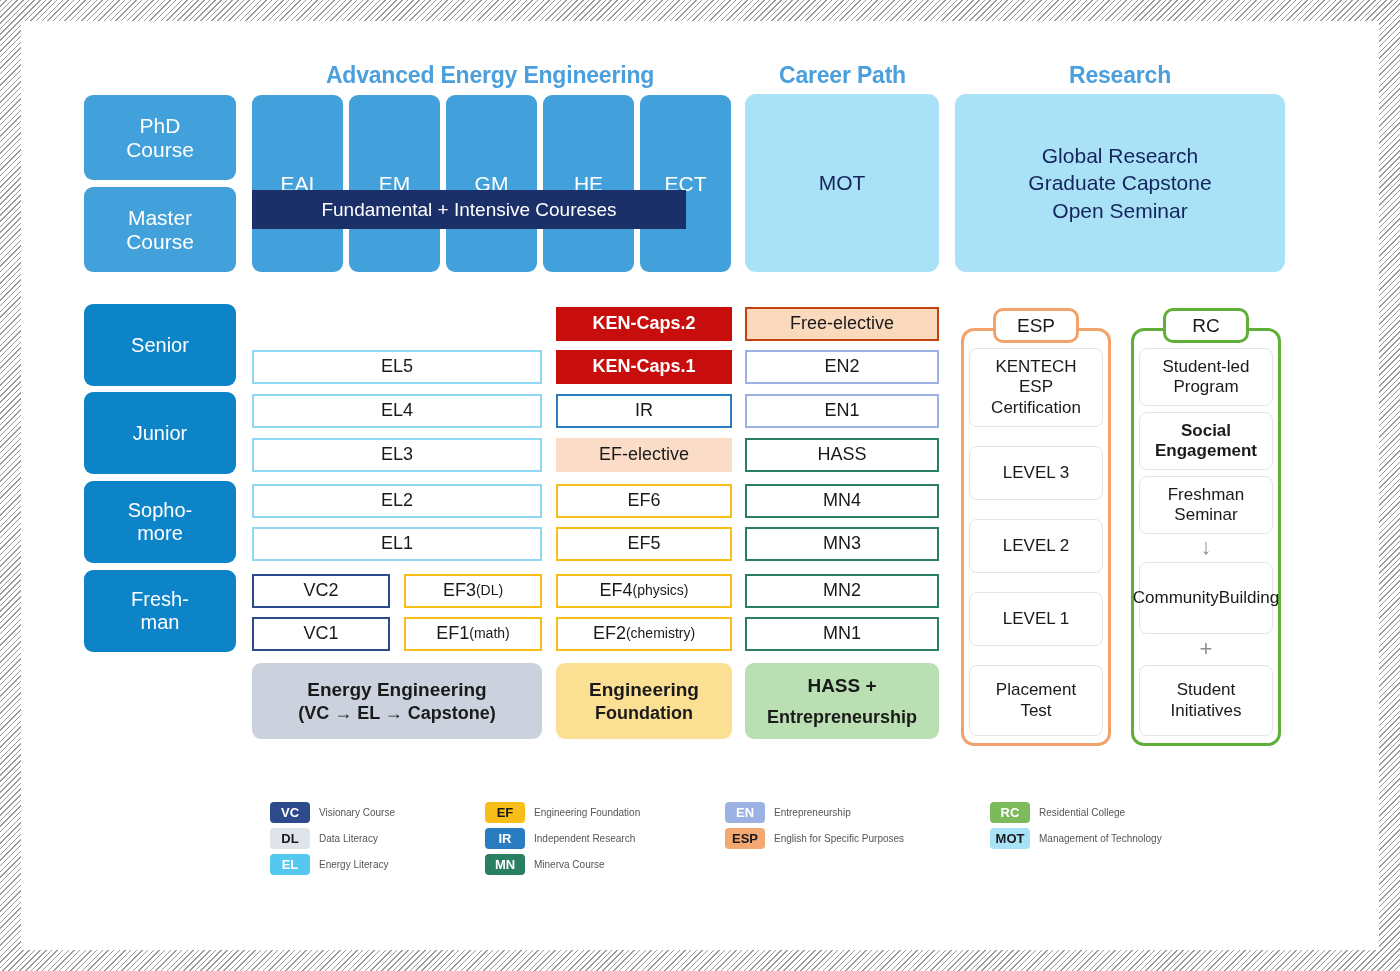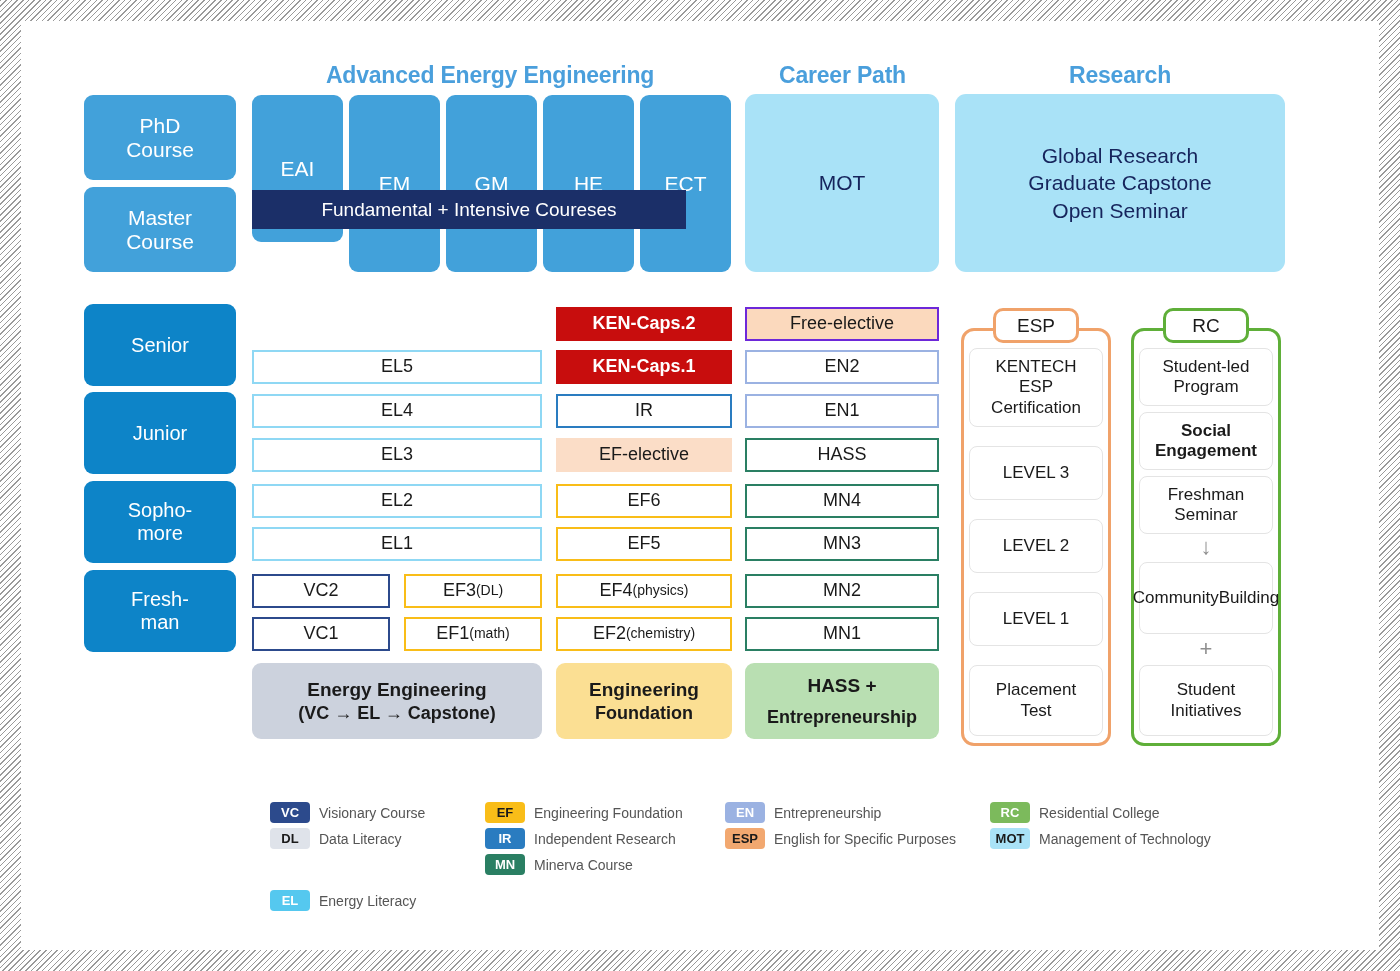--- a/index.html
+++ b/index.html
@@ -74,21 +74,21 @@
           text-align:center; border-radius: 0; background:#fff; color:#1a1a1a;
           font-size: 18px; line-height:1.1; }
   .pill.el    { border: 2px solid #8fd8f4; }
   .pill.vc    { border: 2px solid #2c4a8c; }
   .pill.ef    { border: 2px solid #f9bd18; }
   .pill.ir    { border: 2px solid #2a7cc0; }
   .pill.en    { border: 2px solid #9bb2e2; }
   .pill.mn    { border: 2px solid #2a7f63; }
   .pill.kc    { background:#c80d0d; border:2px solid #c80d0d; color:#ffffff; font-weight:600; }
   .pill.efel  { background:#fbddc7; border:2px solid #fbddc7; color:#1a1a1a; }
-  .pill.freel { background:#fbd9bd; border:2px solid #6d28d9; color:#1a1a1a; }
+  .pill.freel { background:#fbd9bd; border:2px solid #c2410c; color:#1a1a1a; }
 
   .pill .sub { font-size: 14px; }
 
   
   .summary { position:absolute; display:flex; align-items:center; justify-content:center;
              text-align:center; border-radius: 9px; color:#1a1a1a;
              font-size: 19px; font-weight: 600; line-height: 1.25; }
   .summary .sub { font-weight: 600; font-size: 18px; }
   .summary.grey   { background: #ccd2dd; }
   .summary.yellow { background: #fbdf93; }
@@ -111,21 +111,21 @@
   .flow-mark { position:absolute; color:#8f8f8f; font-size: 22px; text-align:center;
                display:flex; align-items:center; justify-content:center; z-index:4; }
 
   
   .legend-item { position:absolute; display:flex; align-items:center; }
   .legend-tag {
     width: 40px; height: 21px; border-radius: 4px;
     display:flex; align-items:center; justify-content:center;
     font-size: 13px; font-weight: bold; margin-right: 9px;
   }
-  .legend-label { font-size: 14px; color: #555555; white-space: nowrap; }
+  .legend-label { font-size: 10px; color: #555555; white-space: nowrap; }
 </style>
 </head>
 <body>
 
 <div id="frame-hatch"></div>
 <div id="frame-inner"></div>
 
 <div id="canvas">
 
   <div class="section-title" style="left:255px; top:62px; width:470px;">Advanced Energy Engineering</div>
@@ -134,21 +134,21 @@
 
   <div class="abs grad-year solidbox" style="left:84px; top:95px; width:152px; height:85px; flex-direction:column;">
     <span>PhD</span>
     <span>Course</span>
   </div>
   <div class="abs grad-year solidbox" style="left:84px; top:187px; width:152px; height:85px; flex-direction:column;">
     <span>Master</span>
     <span>Course</span>
   </div>
 
-  <div class="abs aee-col" style="left:252px; top:95px; width:91px; height:147px;">
+  <div class="abs aee-col" style="left:252px; top:95px; width:91px; height:177px;">
     <span>EAI</span>
   </div>
   <div class="abs aee-col" style="left:349px; top:95px; width:91px; height:177px;">
     <span>EM</span>
   </div>
   <div class="abs aee-col" style="left:446px; top:95px; width:91px; height:177px;">
     <span>GM</span>
   </div>
   <div class="abs aee-col" style="left:543px; top:95px; width:91px; height:177px;">
     <span>HE</span>
@@ -337,21 +337,21 @@
   </div>
 
   <div class="legend-item" style="left:270px; top:802px;">
     <span class="legend-tag" style="background:#2c4a8c; color:#ffffff;">VC</span>
     <span class="legend-label">Visionary Course</span>
   </div>
   <div class="legend-item" style="left:270px; top:828px;">
     <span class="legend-tag" style="background:#dfe3ea; color:#1a1a1a;">DL</span>
     <span class="legend-label">Data Literacy</span>
   </div>
-  <div class="legend-item" style="left:270px; top:854px;margin-top:36px;">
+  <div class="legend-item" style="left:270px; top:854px;">
     <span class="legend-tag" style="background:#55c8ef; color:#ffffff;">EL</span>
     <span class="legend-label">Energy Literacy</span>
   </div>
 
   <div class="legend-item" style="left:485px; top:802px;">
     <span class="legend-tag" style="background:#f9bd18; color:#1a1a1a;">EF</span>
     <span class="legend-label">Engineering Foundation</span>
   </div>
   <div class="legend-item" style="left:485px; top:828px;">
     <span class="legend-tag" style="background:#2a7cc0; color:#ffffff;">IR</span>

